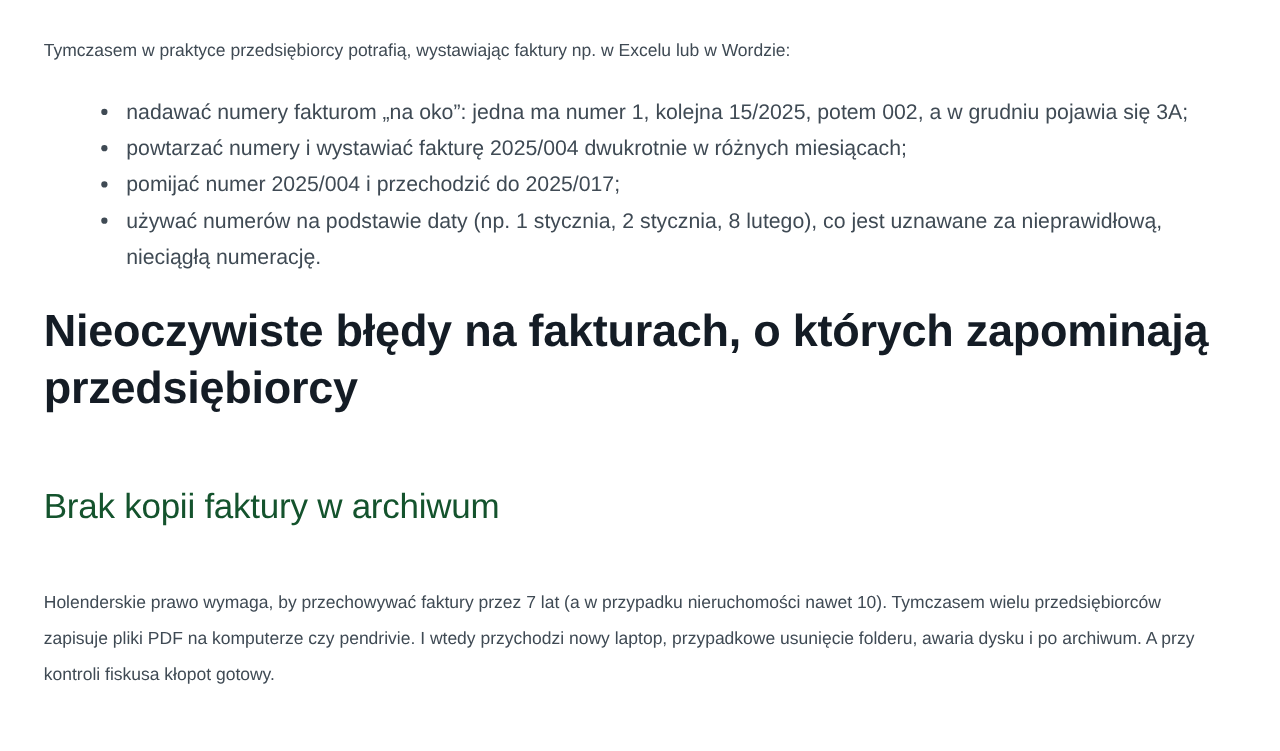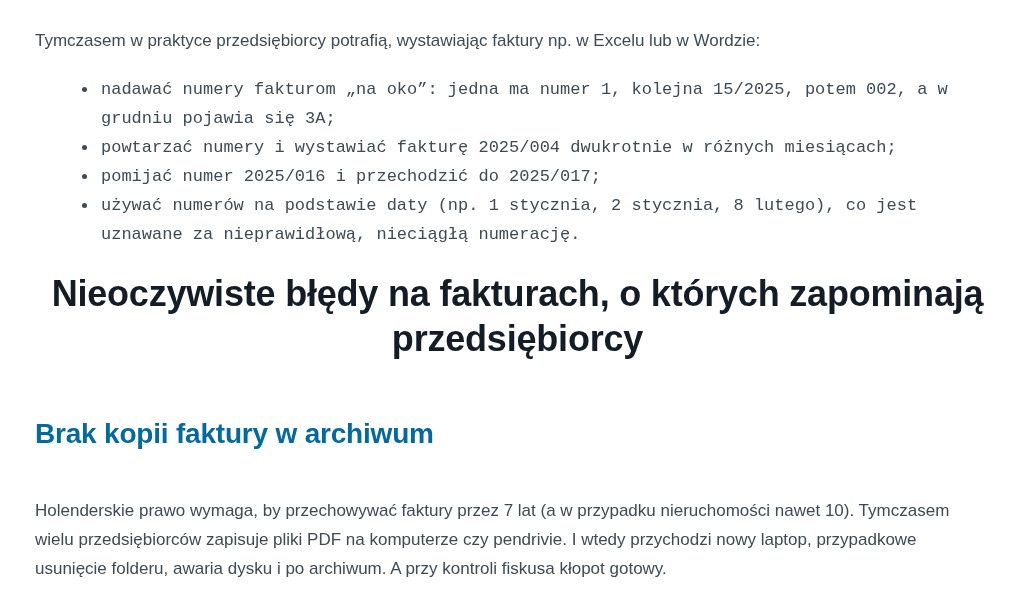--- a/index.html
+++ b/index.html
@@ -14,70 +14,68 @@
     font-family: "Liberation Sans", sans-serif;
     color: #3f4a54;
   }
   .article {
     box-sizing: border-box;
     width: 1024px;
     padding: 26px 24px 0 35px;
   }
   .body-text {
     margin: 0;
-    font-size: 17px;
+    font-size: 14px;
     line-height: 29px;
     max-width: 945px;
     color: #3f4a54;
   }
   p.spaced-top { margin-top: 20px; }
   ul.bullet-list {
     margin: 20px 0 0 0;
     padding: 0 0 0 63px;
     max-width: 945px;
-    font-family: Liberation Mono, monospace;
   }
   ul.bullet-list li {
     font-size: 17px;
     line-height: 29px;
     padding-left: 3px;
     color: #3f4a54;
   }
   h2.section-heading {
     margin: 22px 0 0 0;
     max-width: 975px;
     font-size: 36px;
     line-height: 45px;
     font-weight: 700;
     color: #141c25;
     letter-spacing: -0.2px;
-    text-align: center;
   }
   h3.subsection-heading {
     margin: 55px 0 0 0;
     max-width: 945px;
     font-size: 28px;
     line-height: 36px;
-    font-weight: 700;
-    color: #0369a1;
+    font-weight: 400;
+    color: #14532d;
     letter-spacing: -0.2px;
   }
   p.after-subheading { margin-top: 44px; }
 </style>
 </head>
 <body>
 
 <div class="article">
 
   <p class="body-text">Tymczasem w praktyce przedsiębiorcy potrafią, wystawiając faktury np. w Excelu lub w Wordzie:</p>
 
   <ul class="bullet-list">
     <li>nadawać numery fakturom „na oko”: jedna ma numer 1, kolejna 15/2025, potem 002, a w grudniu pojawia się 3A;</li>
     <li>powtarzać numery i wystawiać fakturę 2025/004 dwukrotnie w różnych miesiącach;</li>
-    <li>pomijać numer 2025/016 i przechodzić do 2025/017;</li>
+    <li>pomijać numer 2025/004 i przechodzić do 2025/017;</li>
     <li>używać numerów na podstawie daty (np. 1 stycznia, 2 stycznia, 8 lutego), co jest uznawane za nieprawidłową, nieciągłą numerację.</li>
   </ul>
 
 
   <h2 class="section-heading">Nieoczywiste błędy na fakturach, o których zapominają przedsiębiorcy</h2>
 
   <h3 class="subsection-heading">Brak kopii faktury w archiwum</h3>
 
   <p class="body-text after-subheading">Holenderskie prawo wymaga, by przechowywać faktury przez 7 lat (a w przypadku nieruchomości nawet 10). Tymczasem wielu przedsiębiorców zapisuje pliki PDF na komputerze czy pendrivie. I wtedy przychodzi nowy laptop, przypadkowe usunięcie folderu, awaria dysku i po archiwum. A przy kontroli fiskusa kłopot gotowy.</p>
 

